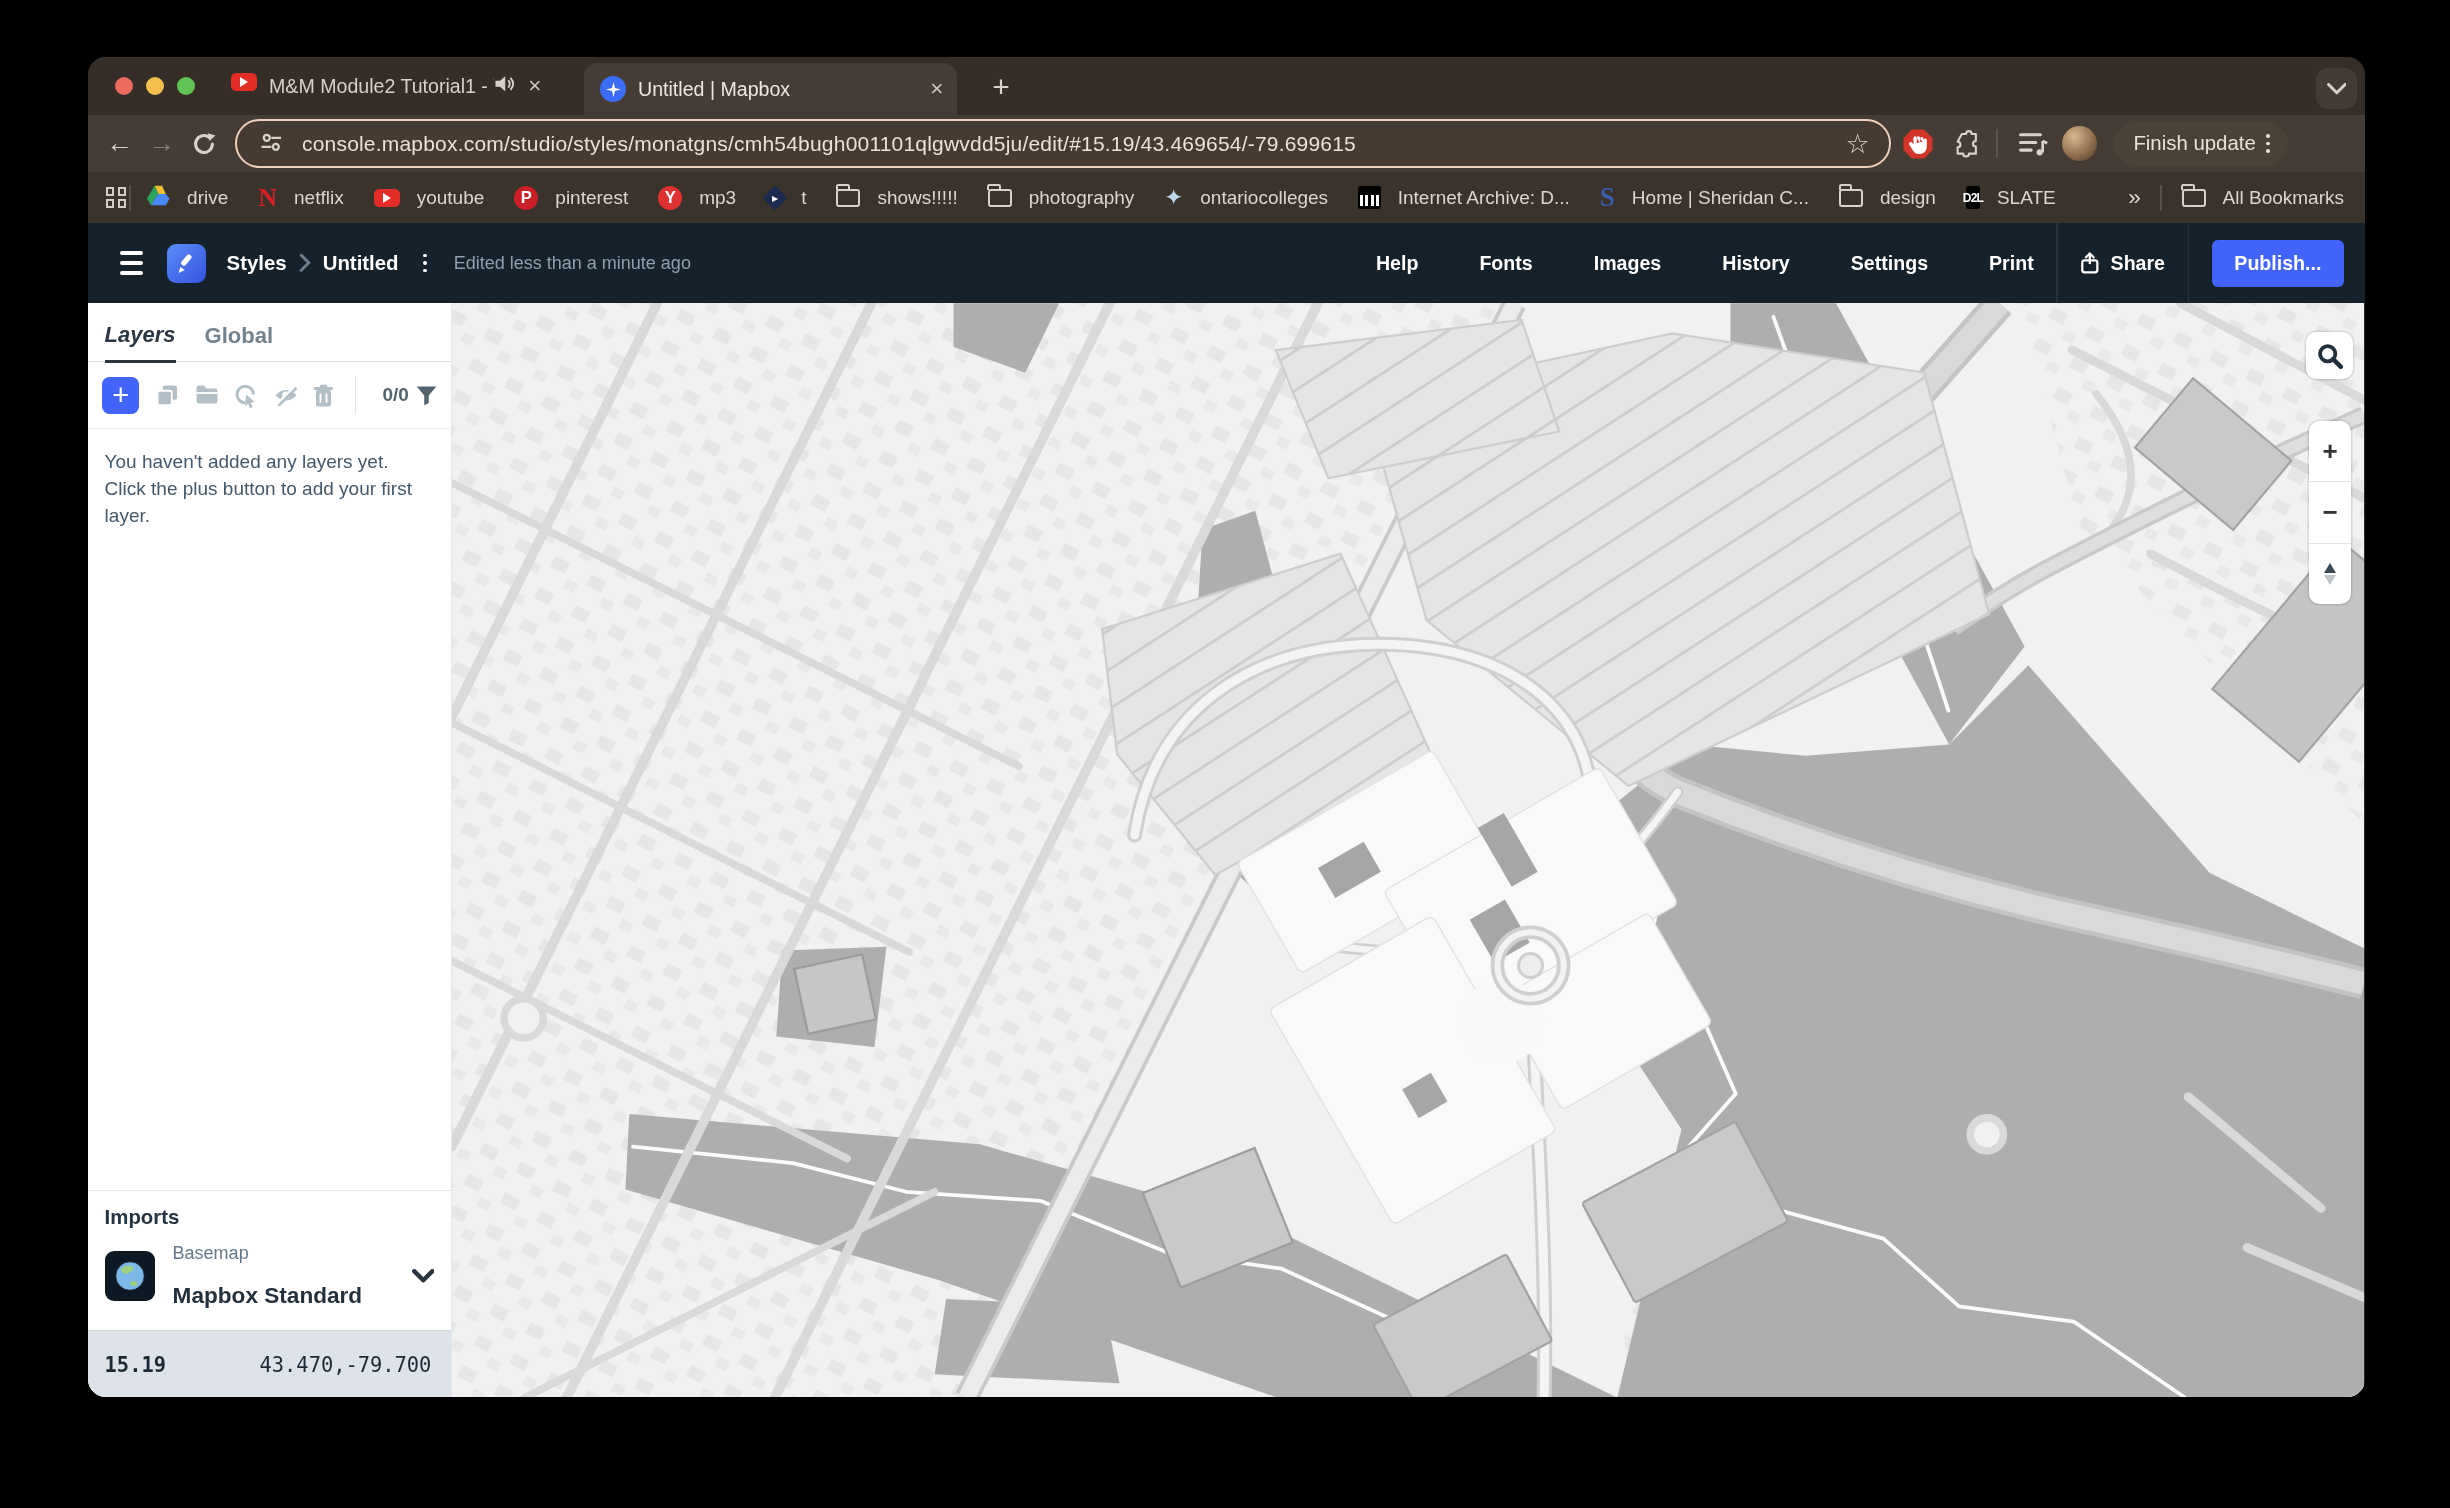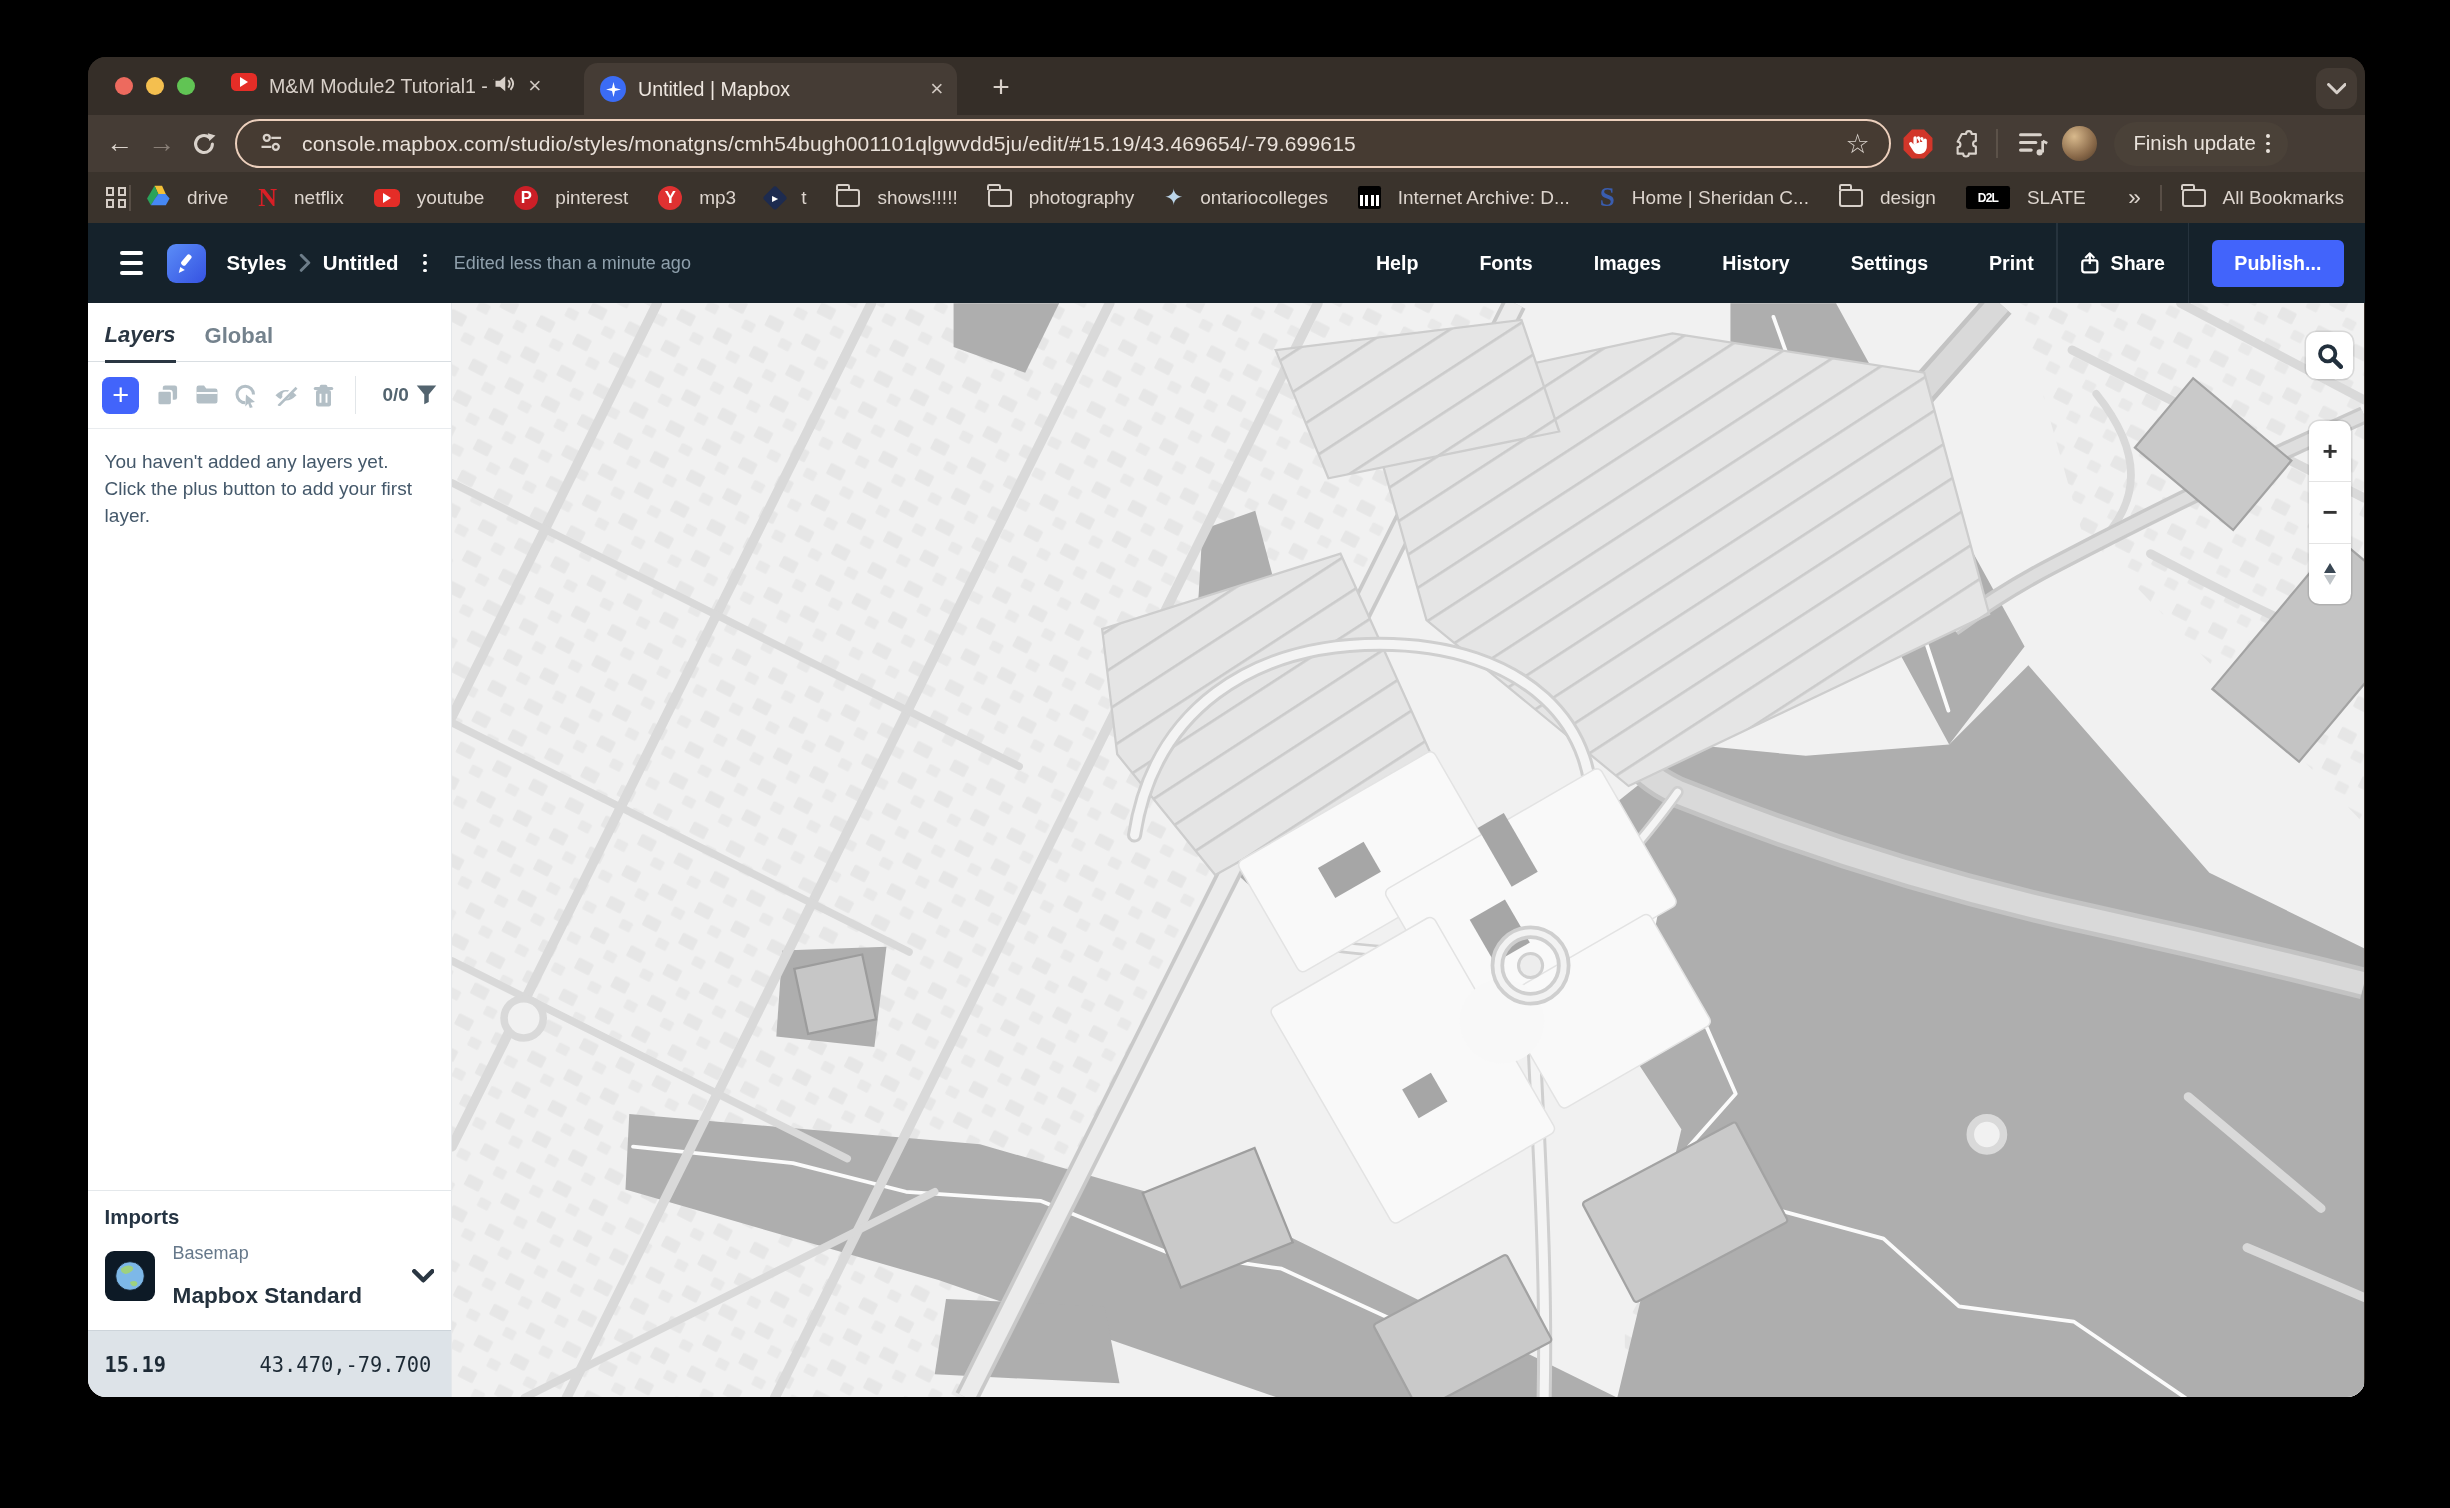--- a/index.html
+++ b/index.html
@@ -53,21 +53,21 @@
   .folder{width:24px;height:18px;border:2.3px solid #d8d1ca;border-radius:3px;position:relative;box-sizing:border-box;}
   .folder:before{content:"";position:absolute;left:-2.3px;top:-6.8px;width:9.8px;height:4.5px;border:2.3px solid #d8d1ca;border-bottom:none;border-radius:2.3px 2.3px 0 0;}
   .ico-badge{width:24px;height:24px;border-radius:50%;display:flex;align-items:center;justify-content:center;color:#fff;font-weight:bold;font-size:16.6px;}
   .netflix{color:#d81f26;font-weight:bold;font-size:26px;font-family:"Liberation Serif",serif;}
   .tdiam{width:18px;height:18px;background:#1d2b4f;transform:rotate(45deg);display:flex;align-items:center;justify-content:center;border-radius:3px;}
   .tdiam span{transform:rotate(-45deg);color:#fff;font-size:12px;}
   .sparkle{color:#bcd6ea;font-size:22.6px;}
   .ia-ico{width:22.6px;height:22.6px;background:#000;display:flex;align-items:flex-end;justify-content:center;gap:2.3px;padding-bottom:3px;box-sizing:border-box;border-radius:2.3px;}
   .ia-ico i{width:3px;height:10.6px;background:#fff;display:block;}
   .sheridan{color:#3a5dae;font-weight:bold;font-size:27px;font-family:"Liberation Serif",serif;}
-  .d2l{width:44px;height:22.6px;background:#000;color:#fff;font-size:12px;font-weight:bold;display:flex;align-items:center;justify-content:center;border-radius:2.3px;letter-spacing:-0.8px;}
+  .d2l{width:14px;height:22.6px;background:#000;color:#fff;font-size:12px;font-weight:bold;display:flex;align-items:center;justify-content:center;border-radius:2.3px;letter-spacing:-0.8px;}
   .chev2{font-size:22.6px;color:#ddd5ce;}
 
   
   .mbx-header{position:absolute;left:0;top:166px;width:100%;height:80px;background:#15222b;display:flex;align-items:center;color:#fff;}
   .burger{display:flex;flex-direction:column;gap:6px;margin-left:32px;}
   .burger i{width:22.6px;height:3.8px;background:#fff;border-radius:2.3px;display:block;}
   .app-ico{width:39px;height:39px;border-radius:9px;background:linear-gradient(135deg,#5b8df7,#3552e2);margin-left:24px;display:flex;align-items:center;justify-content:center;}
   .crumb{font-size:20.4px;font-weight:bold;margin-left:21px;}
   .crumb-chev{margin:0 12px;display:flex;}
   .hdr-kebab{margin-left:13.6px;}
@@ -83,21 +83,21 @@
   
   .sidebar{position:absolute;left:0;top:246px;width:364px;height:1095px;background:#fff;box-sizing:border-box;border-right:0.8px solid #e4e7ea;}
   .panel-tabs{display:flex;gap:29px;padding:0 0 0 16.6px;border-bottom:1.5px solid #d9dee2;height:59px;align-items:flex-end;box-sizing:border-box;}
   .ptab{font-size:22px;font-weight:bold;padding-bottom:12px;}
   .ptab.active{color:#2a3642;border-bottom:3.8px solid #2a3642;margin-bottom:-2.3px;font-style:italic;}
   .ptab.idle{color:#74828d;}
   .icon-row{height:66px;display:flex;align-items:center;padding-left:14.3px;border-bottom:0.8px solid #e9ecef;}
   .addbtn{width:37px;height:37px;background:#4264fb;border-radius:7.5px;display:flex;align-items:center;justify-content:center;color:#fff;font-size:29px;line-height:1;}
   .gico{width:22.6px;height:22.6px;margin-left:16.6px;flex:0 0 auto;}
   .vline{width:1.5px;height:38px;background:#e2e6e9;margin-left:19.6px;}
-  .counter-zone{flex:1;display:flex;align-items:flex-start;justify-content:flex-end;padding-right:13.6px;gap:7.5px;}
+  .counter-zone{flex:1;display:flex;align-items:flex-end;justify-content:flex-end;padding-right:13.6px;gap:7.5px;}
   .counter{font-size:19px;font-weight:bold;color:#53646f;}
   .empty-msg{padding:19.6px 30px 0 16.6px;font-size:19px;line-height:1.42;color:#44586a;}
   .imports{position:absolute;left:0;bottom:68px;width:100%;border-top:0.8px solid #e4e8eb;background:#fff;}
   .imports-title{font-size:20.4px;font-weight:bold;color:#253443;padding:15px 0 13.6px 16.6px;}
   .import-row{display:flex;align-items:center;padding:0 16.6px 21px 16.6px;}
   .thumb{width:50px;height:50px;border-radius:9px;background:#0d1a26;display:flex;align-items:center;justify-content:center;flex:0 0 auto;}
   .import-labels{margin-left:18px;flex:1;}
   .import-kind{font-size:18px;color:#66788a;}
   .import-name{font-size:22.6px;font-weight:bold;color:#24313d;margin-top:19px;}
   .statusbar{position:absolute;left:0;bottom:0;width:100%;height:68px;background:#dde3e8;border-top:0.8px solid #cdd4da;

